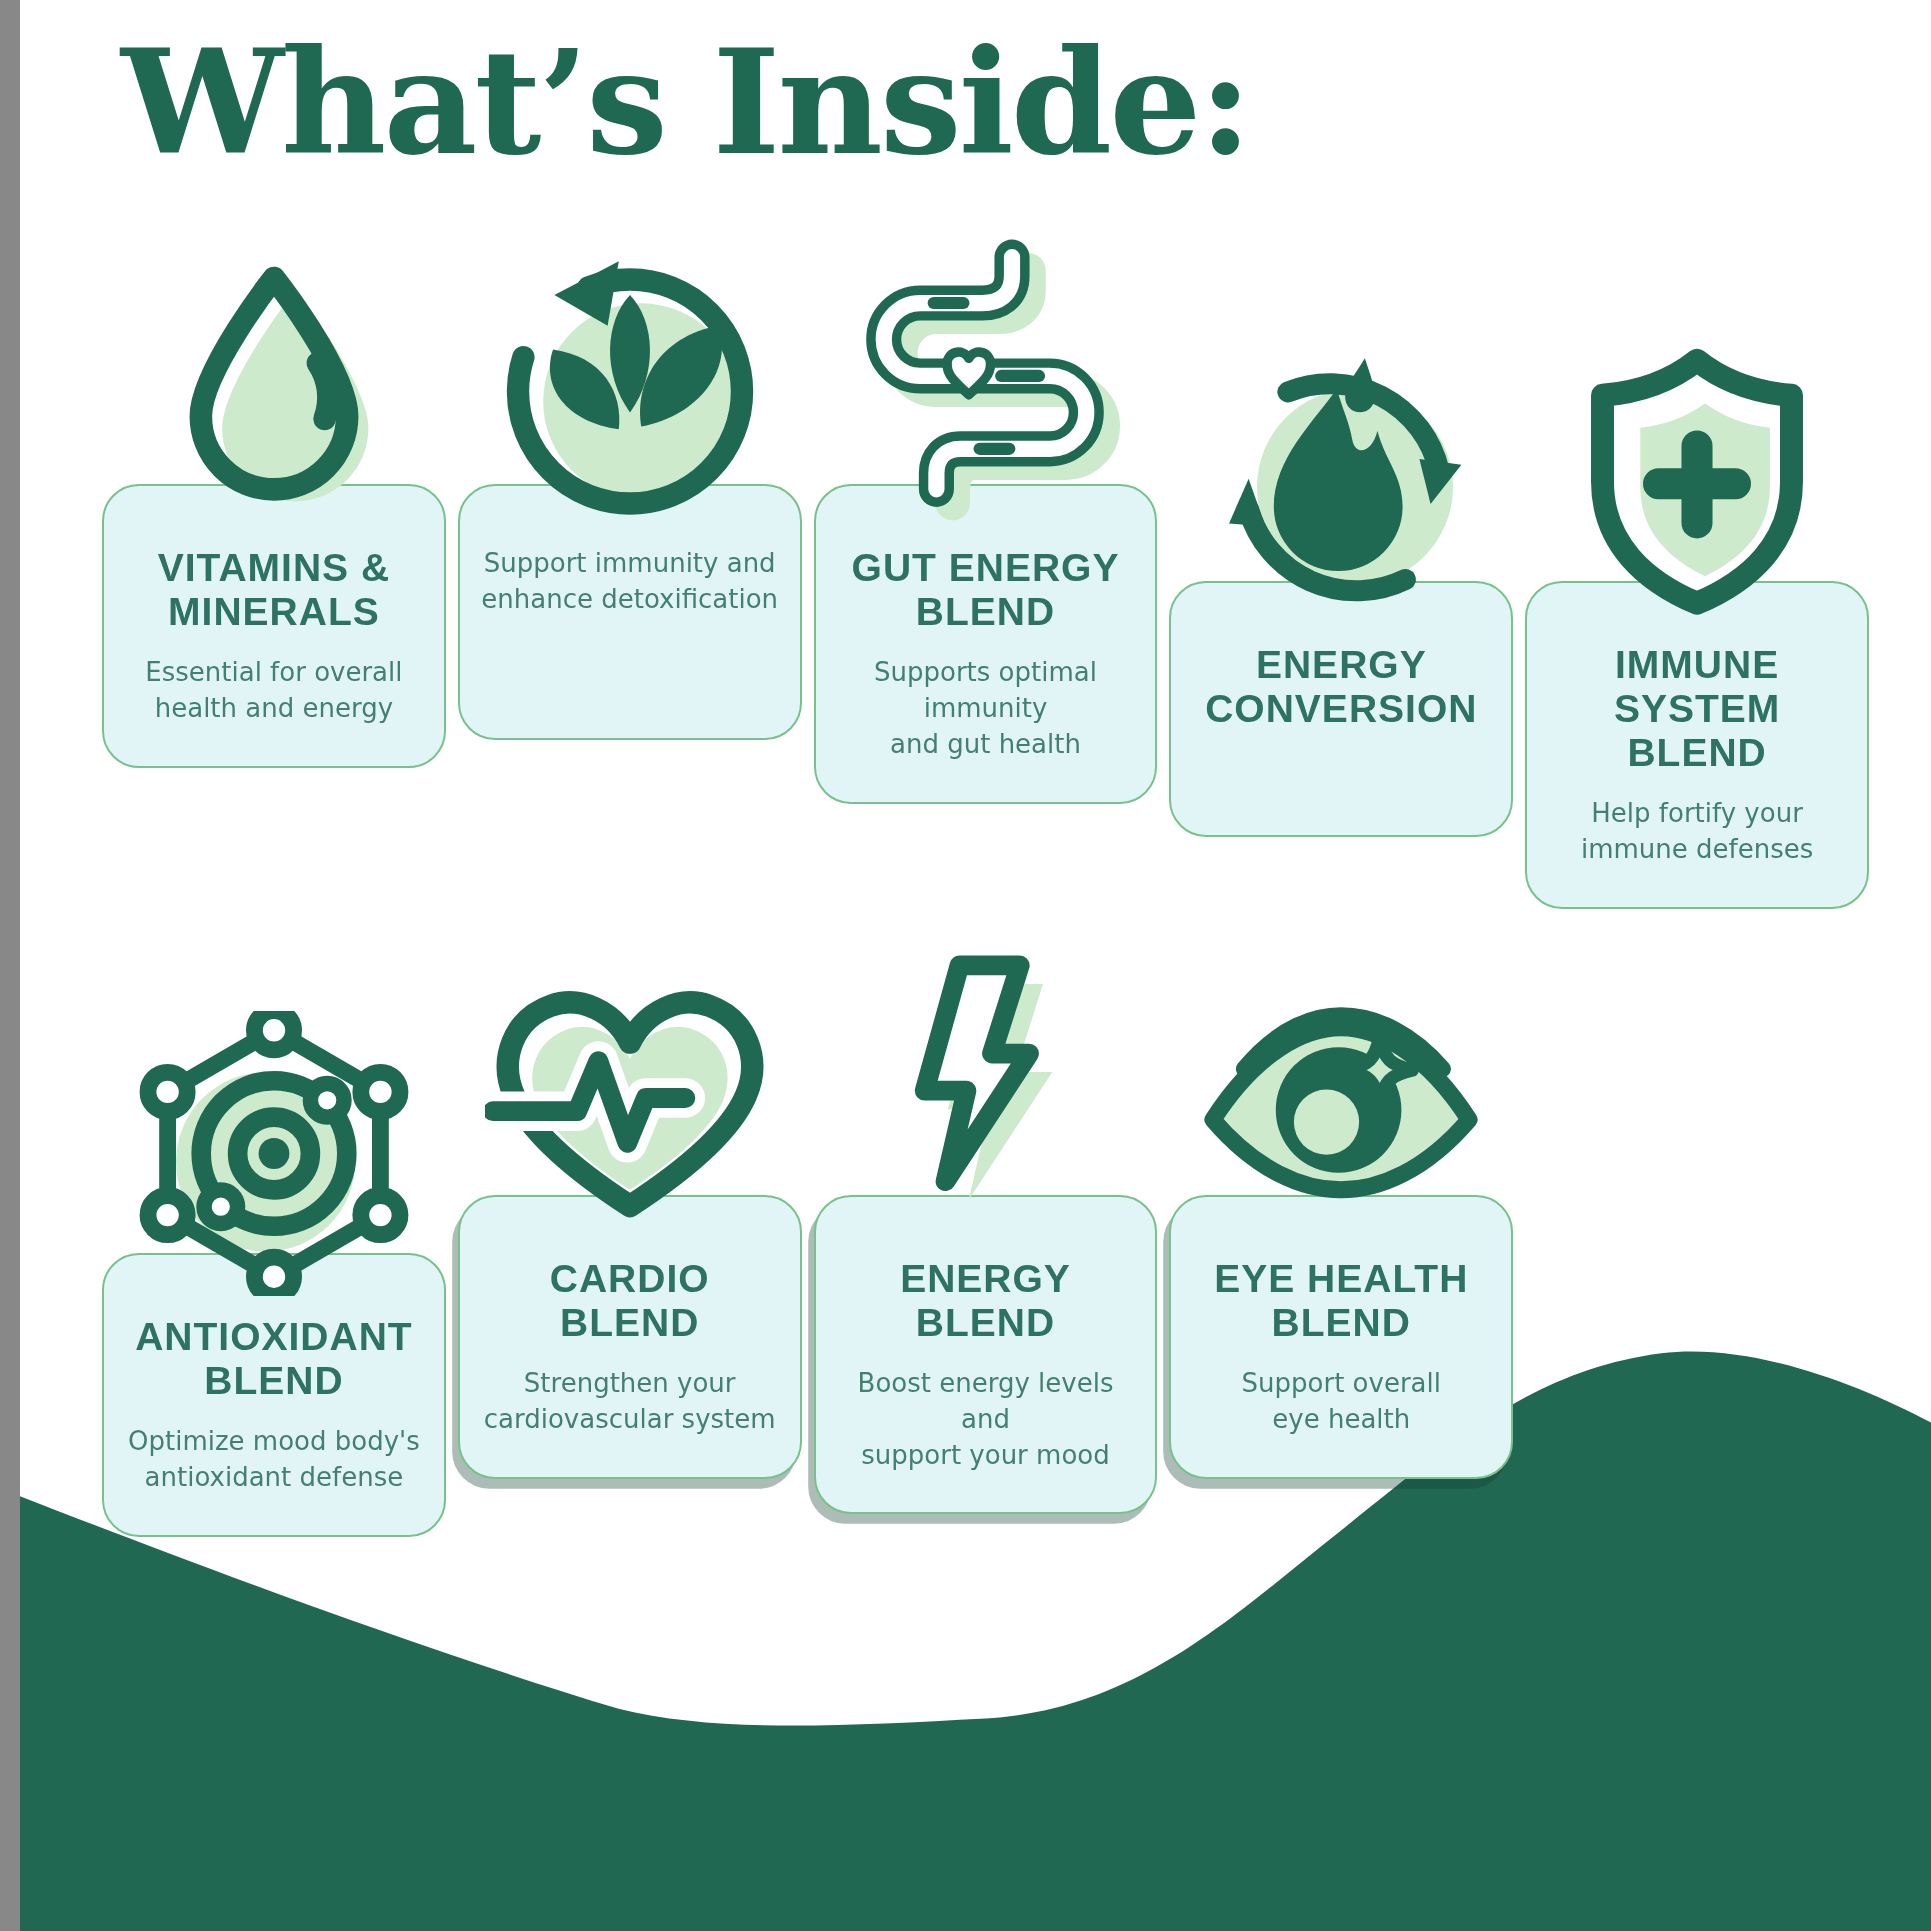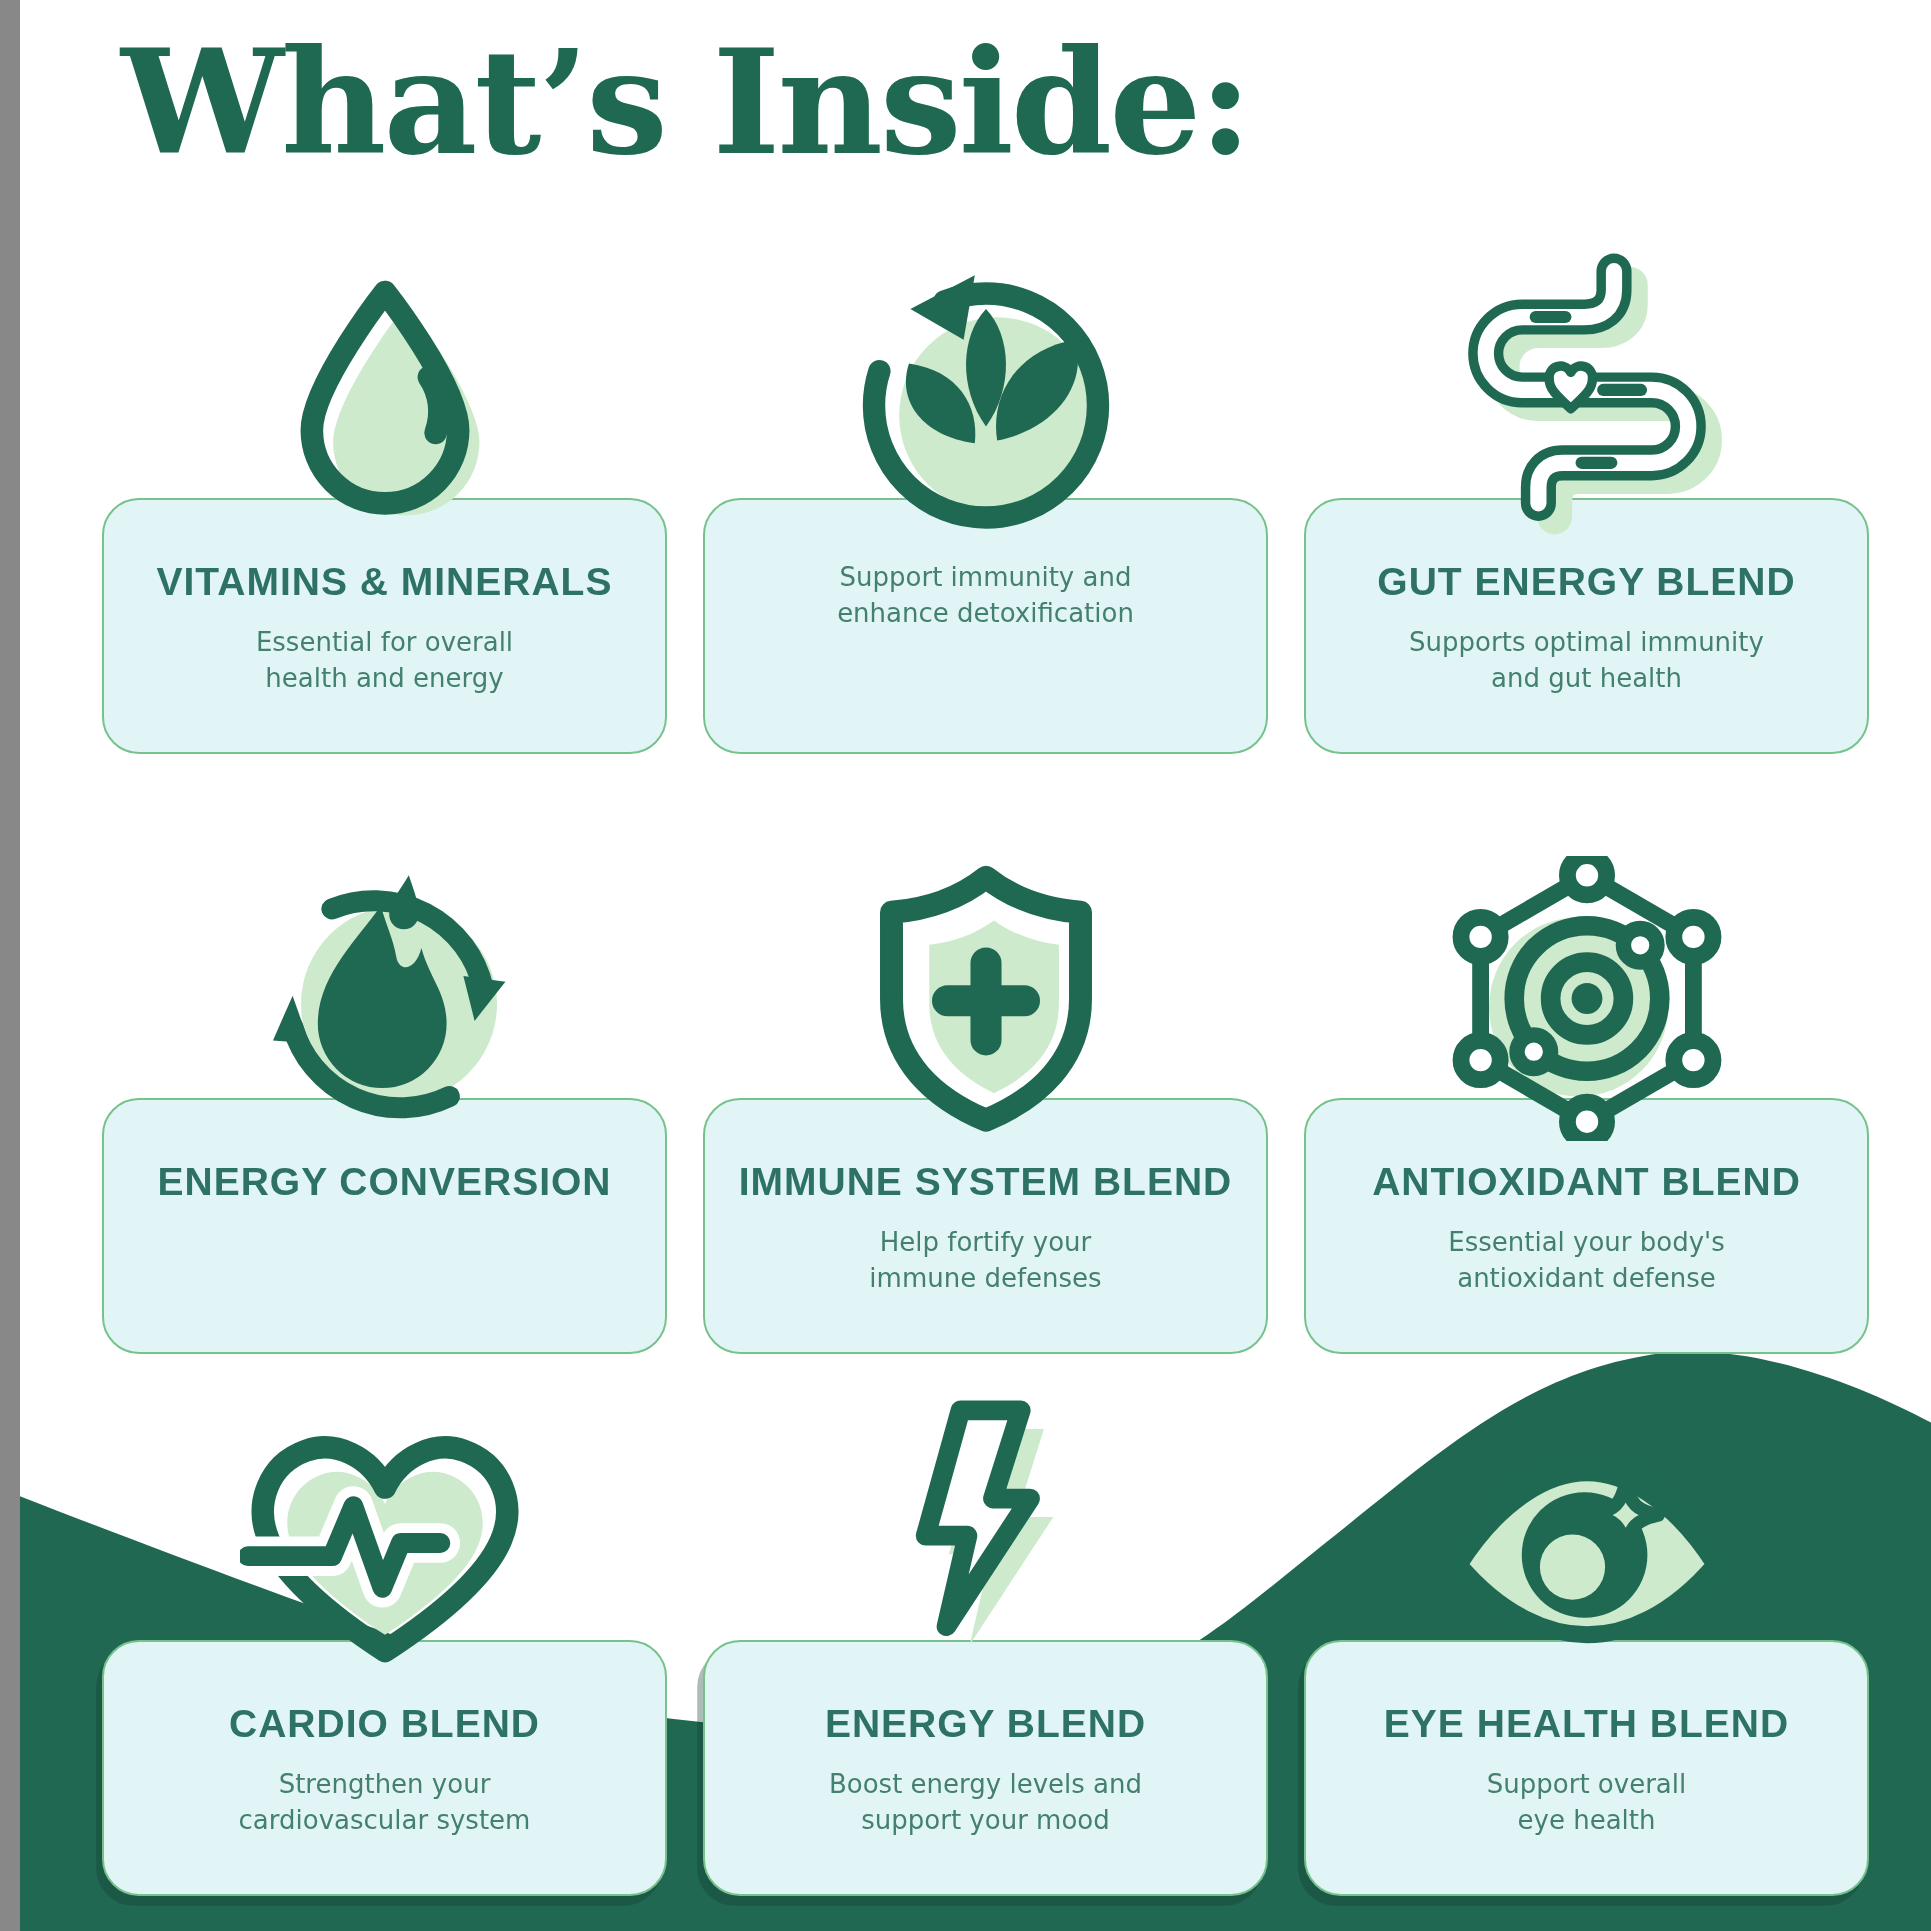--- a/index.html
+++ b/index.html
@@ -11,22 +11,22 @@
     position:relative;width:1931px;height:1931px;background:var(--background);
     overflow:hidden;font-family:"DejaVu Sans",sans-serif;margin-left:20px;
   }
   .page-title{
     position:absolute;left:101px;top:17.4px;margin:0;
     font-family:"DejaVu Serif",serif;font-weight:bold;font-size:145px;
     letter-spacing:-2.9px;color:var(--ink);z-index:2;
   }
   .wave{position:absolute;left:0;top:1332px;width:1931px;height:599px;z-index:0;}
   .grid{
-    position:absolute;left:82px;top:251px;width:1767px;z-index:1;
-    display:grid;grid-template-columns:repeat(3,1fr);column-gap:36px;
+    position:absolute;left:82px;top:237px;width:1767px;z-index:1;
+    display:grid;grid-template-columns:repeat(5,1fr);column-gap:12px;
   }
   .cell{display:flex;flex-direction:column;align-items:center;}
   .cell.row2{margin-top:97px;}
   .cell.row3{margin-top:39px;}
   .icon-box{
     position:relative;z-index:2;height:290px;width:290px;margin-bottom:-43px;
     display:flex;align-items:flex-end;justify-content:center;
   }
   .card{
     position:relative;z-index:1;width:100%;box-sizing:border-box;
@@ -162,21 +162,21 @@
             <circle class="fw" stroke="var(--ink)" stroke-width="12" cx="176" cy="56" r="14"></circle>
           </g>
           <circle class="fw" stroke="var(--ink)" stroke-width="11" cx="138" cy="62" r="12"></circle>
           <circle class="fw" stroke="var(--ink)" stroke-width="11" cx="62" cy="138" r="12"></circle>
           <circle class="fl" stroke="var(--ink)" stroke-width="14" cx="100" cy="100" r="26"></circle>
           <circle class="fi" cx="100" cy="100" r="11"></circle>
         </svg>
       </div>
       <div class="card">
         <h2 class="card-title">ANTIOXIDANT BLEND</h2>
-        <p class="card-desc">Essential your body's
+        <p class="card-desc">Optimize mood body's
 antioxidant defense</p>
       </div>
     </div>
 
     <div class="cell row3">
       <div class="icon-box">
         <svg width="290" height="280" viewBox="0 0 220 200" aria-hidden="true">
           <path class="fl" transform="translate(22,24) scale(0.8)" d="M110,58 C98,34 72,22 50,30 C22,40 10,70 22,98 C34,126 70,156 110,182 C150,156 186,126 198,98 C210,70 198,40 170,30 C148,22 122,34 110,58 Z"></path>
           <path class="sk" stroke-width="17" d="M110,58 C98,34 72,22 50,30 C22,40 10,70 22,98 C34,126 70,156 110,182 C150,156 186,126 198,98 C210,70 198,40 170,30 C148,22 122,34 110,58 Z"></path>
           <path class="skw" stroke-width="30" d="M6,110 L70,110 L86,72 L108,134 L122,100 L152,100"></path>

